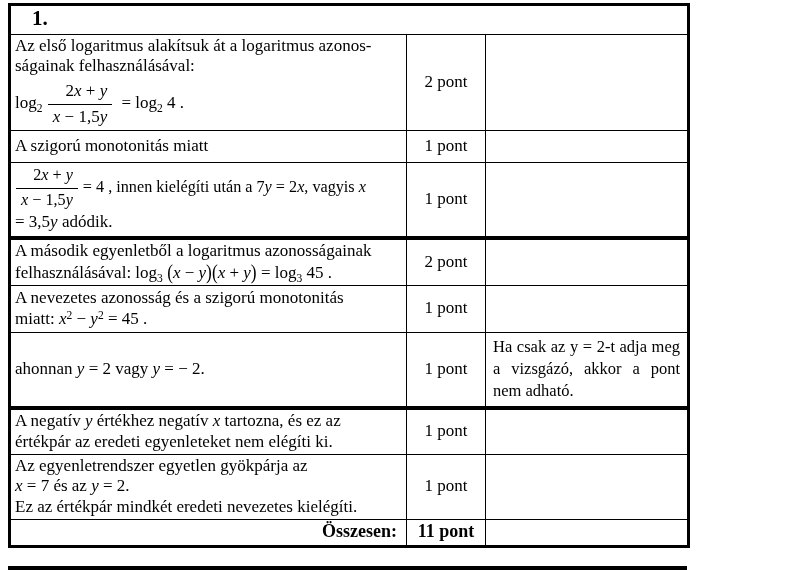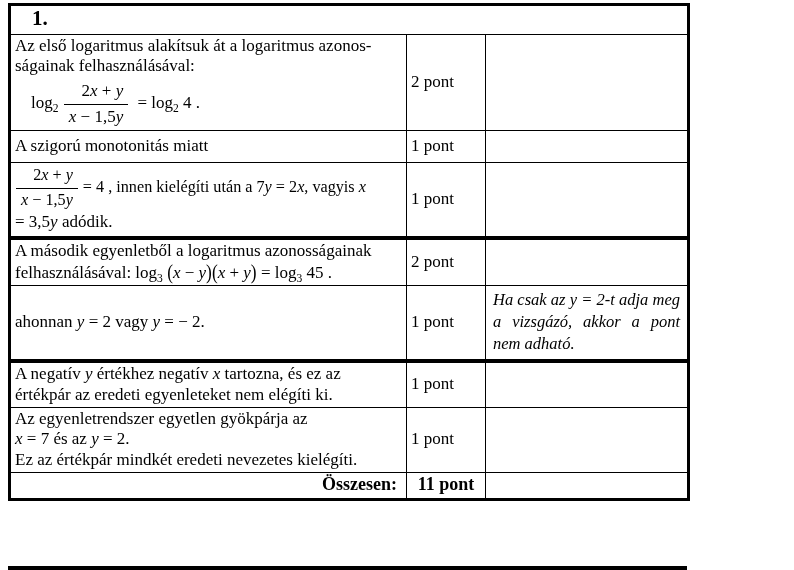--- a/index.html
+++ b/index.html
@@ -28,23 +28,22 @@
     overflow:hidden;
   }
   tr.section td{border-top:4px solid #000;}
   .task-cell{
     font-size:21px;font-weight:bold;
     padding:0 4px 2px 21px;
     height:25px;
     vertical-align:middle;
   }
   .sol{vertical-align:middle;}
-  .pts{}
+  .pts{text-align:center;}
   .note{
-    font-style:italic;
     text-align:justify;
     font-size:16.5px;
     line-height:1.32;
     padding:2px 7px;
     vertical-align:middle;
   }
   .ln{white-space:nowrap;}
   .ln.tight{font-size:16.2px;}
   .total-label{
     text-align:right;font-weight:bold;
@@ -56,21 +55,21 @@
   sub,sup{font-size:68%;line-height:0;}
   sub{vertical-align:-0.35em;}
   sup{vertical-align:0.45em;}
   .pn{display:inline-block;transform:scaleY(1.25);font-size:102%;}
   .frac{
     display:inline-block;vertical-align:middle;
     text-align:right;margin:1px 5px 1px 1px;
   }
   .frac .nm{display:block;border-bottom:1.6px solid #000;padding:0 5px 2px;}
   .frac .dn{display:block;padding:2px 5px 0;}
-  .eqline{margin-top:3px;white-space:nowrap;margin-left:16px;}
+  .eqline{margin-top:3px;white-space:nowrap;}
   .next-table-line{
     position:absolute;left:8px;top:566px;
     width:679px;height:4px;background:#000;
   }
 </style>
 </head>
 <body>
 
 <div class="page">
 
@@ -130,20 +129,31 @@
         <div class="ln">A második egyenletből a logaritmus azonosságainak</div>
         <div class="ln">
           <span>felhasználásával:</span>
           <span class="math">log<sub>3</sub> <span class="pn">(</span><i>x</i> − <i>y</i><span class="pn">)</span><span class="pn">(</span><i>x</i> + <i>y</i><span class="pn">)</span> = log<sub>3</sub> 45 .</span>
         </div>
       </td>
       <td class="pts">2 pont</td>
       <td class="note"></td>
     </tr>
 
+    <tr>
+      <td class="sol" style="height:44px">
+        <div class="ln">A nevezetes azonosság és a szigorú monotonitás</div>
+        <div class="ln">
+          <span>miatt:</span>
+          <span class="math"><i>x</i><sup>2</sup> − <i>y</i><sup>2</sup> = 45 .</span>
+        </div>
+      </td>
+      <td class="pts">1 pont</td>
+      <td class="note"></td>
+    </tr>
 
 
     <tr>
       <td class="sol" style="height:71px">
         <div class="ln">
           <span>ahonnan</span>
           <span class="math"><i>y</i> = 2</span>
           <span>vagy</span>
           <span class="math"><i>y</i> = − 2.</span>
         </div>

